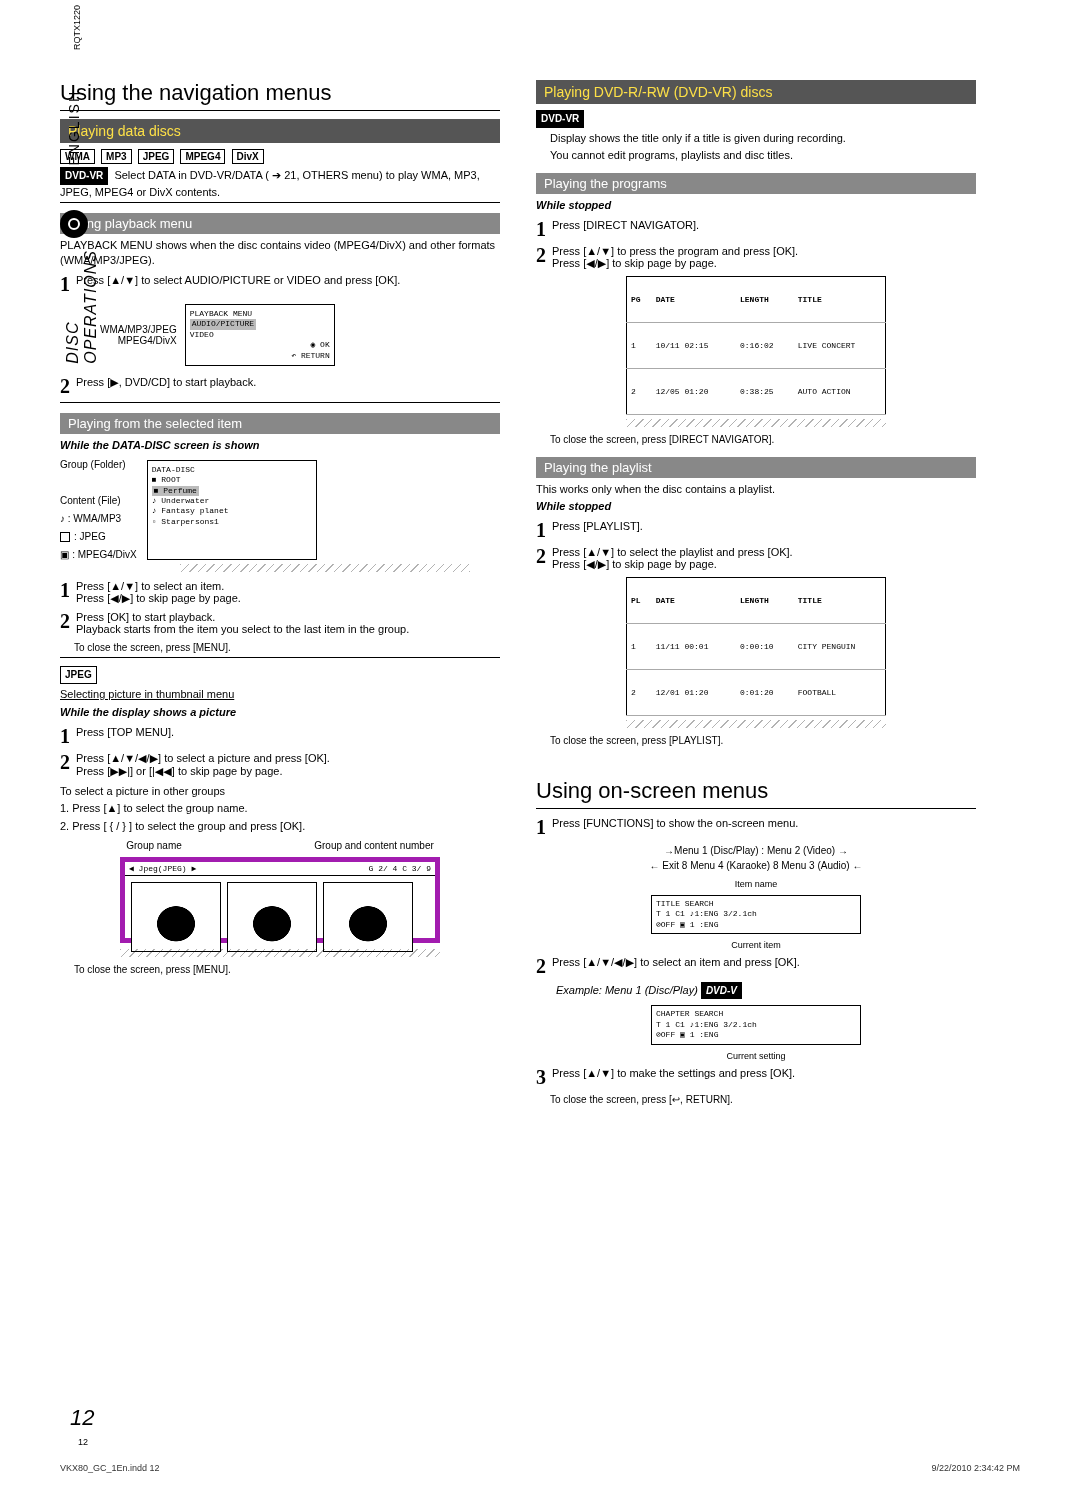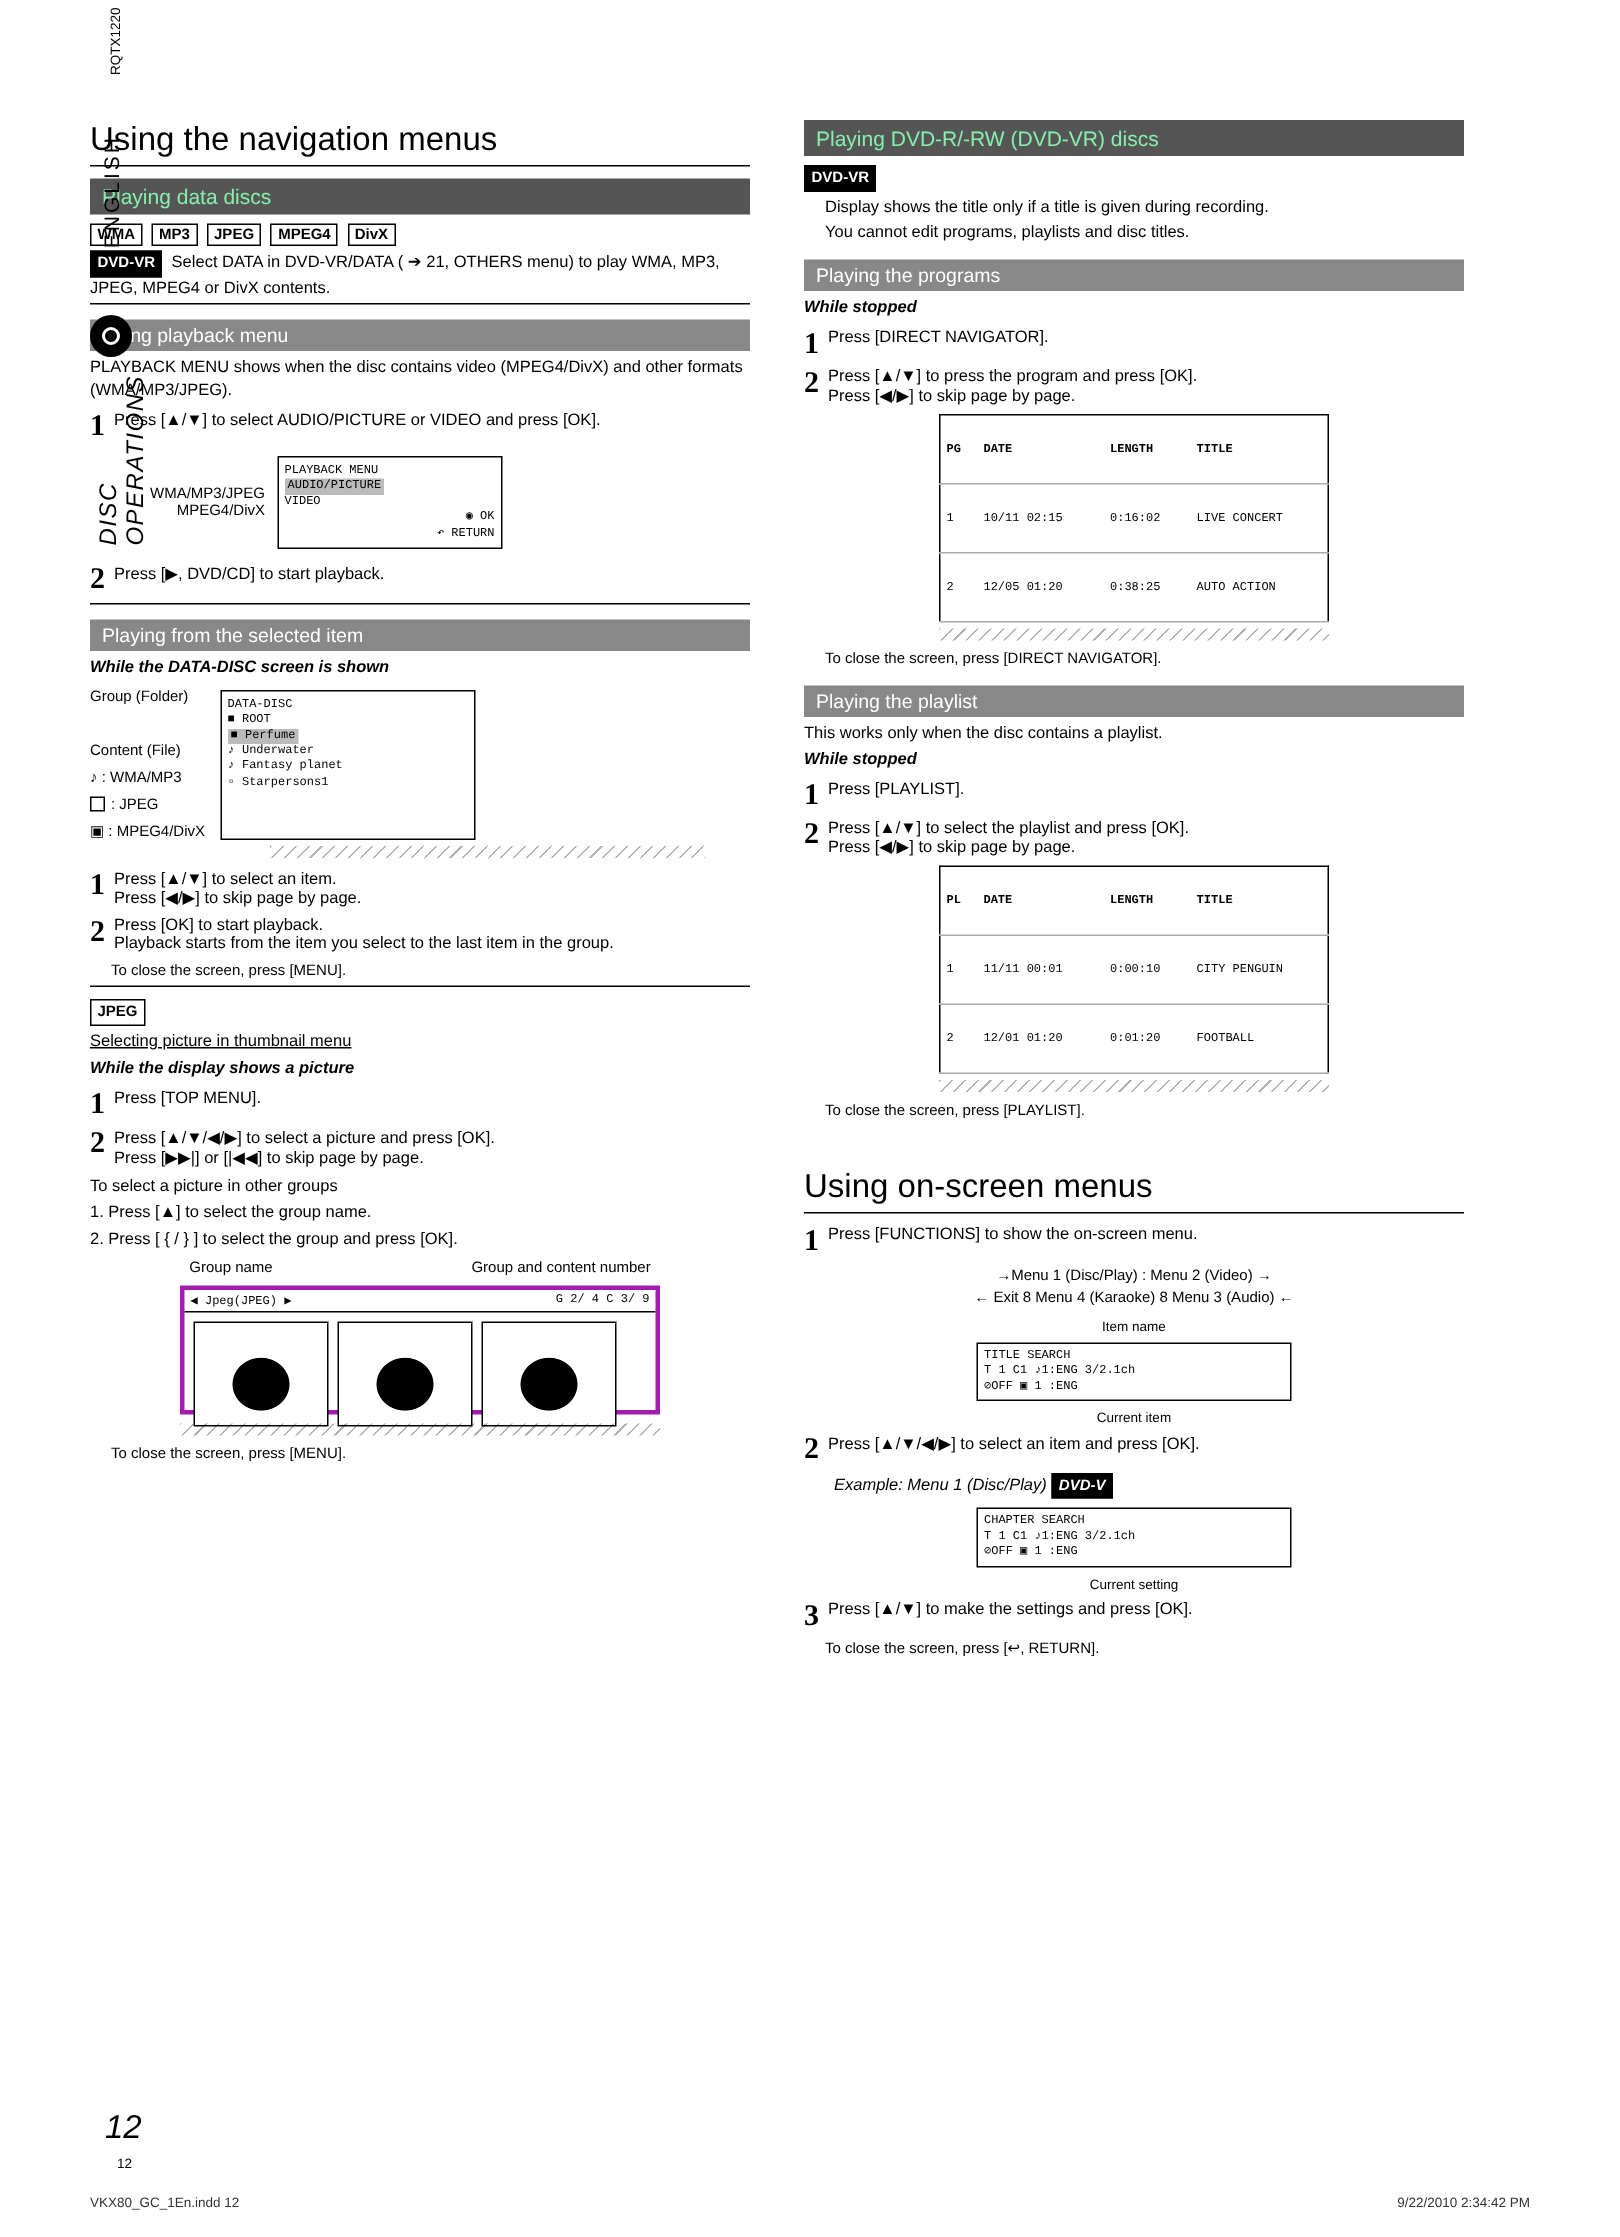--- a/index.html
+++ b/index.html
@@ -69,21 +69,21 @@
     font-size: 9px;
     position: absolute;
     bottom: 44px;
     left: 78px;
   }
   .cols { display: flex; gap: 36px; flex: 1; }
   .col { width: 440px; }
   h1 { font-size: 22px; font-weight: normal; margin-bottom: 4px; }
   .hr { border-top: 1px solid #000; margin-bottom: 8px; }
   .bar-dark {
-    background: #555; color: #86efac; padding: 4px 8px;
+    background: #555; color: #fde047; padding: 4px 8px;
     font-size: 14px; margin-bottom: 6px;
   }
   .bar-mid {
     background: #888; color: #fff; padding: 3px 8px;
     font-size: 13px; margin: 10px 0 4px 0;
   }
   .tag {
     display:inline-block; border:1px solid #000; padding:1px 4px;
     font-size:10px; font-weight:bold; margin-right:3px;
   }
@@ -97,21 +97,21 @@
     border:1px solid #000; padding:4px; font-size:8px;
     font-family: "Courier New", monospace; margin:4px 0;
     line-height:1.3;
   }
   .osd .hl { background:#bbb; display:inline-block; padding:0 2px;}
   .tbl { border:1px solid #000; font-size:8px; width:260px; margin:4px auto;
          border-collapse:collapse; font-family:"Courier New",monospace;}
   .tbl th,.tbl td{ padding:18px 4px; text-align:left; border-bottom:1px solid #aaa;}
   .small { font-size:10px; }
   .thumb-fig {
-    border:3px solid #a21caf; width:320px; height:86px; margin:6px auto;
+    border:5px solid #a21caf; width:320px; height:86px; margin:6px auto;
     position:relative; background:#fff;
   }
   .thumb-fig .hdr{ font-size:8px; padding:2px 4px; border-bottom:1px solid #000;
     font-family:"Courier New",monospace; display:flex; justify-content:space-between;}
   .thumb-grid{ display:flex; gap:6px; padding:6px; }
   .thumb { width:90px; height:70px; border:1px solid #000;
            background:radial-gradient(ellipse at 50% 60%,#000 30%,#fff 31%);
            position:relative;}
   .footer {
     position:absolute; bottom:18px; left:60px; right:60px;

